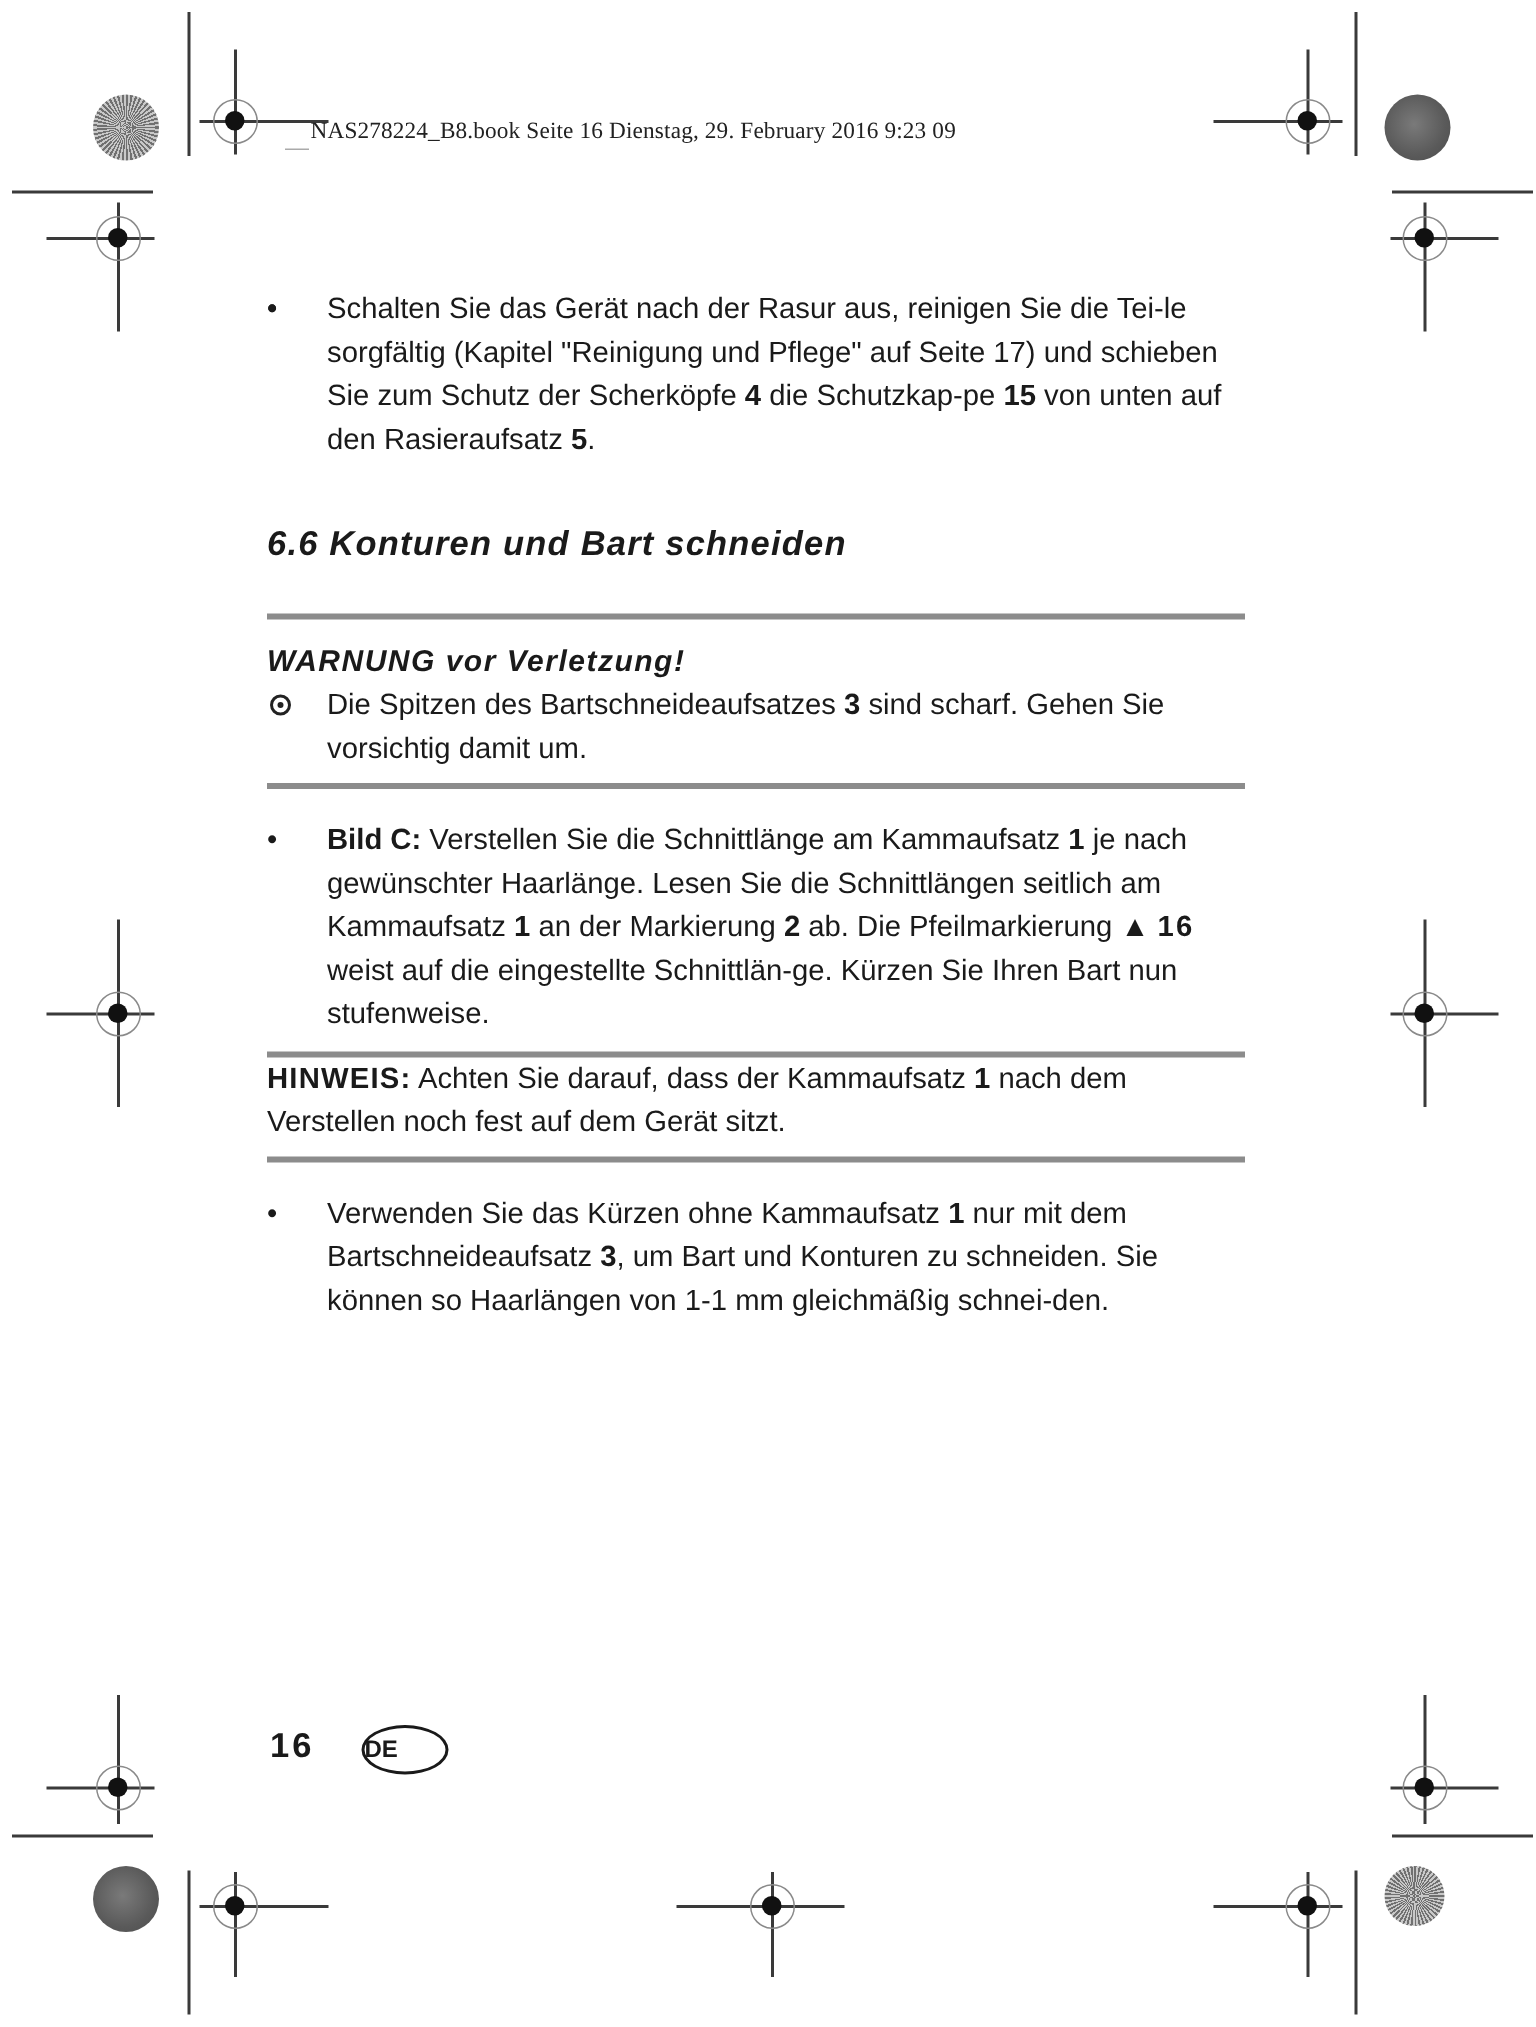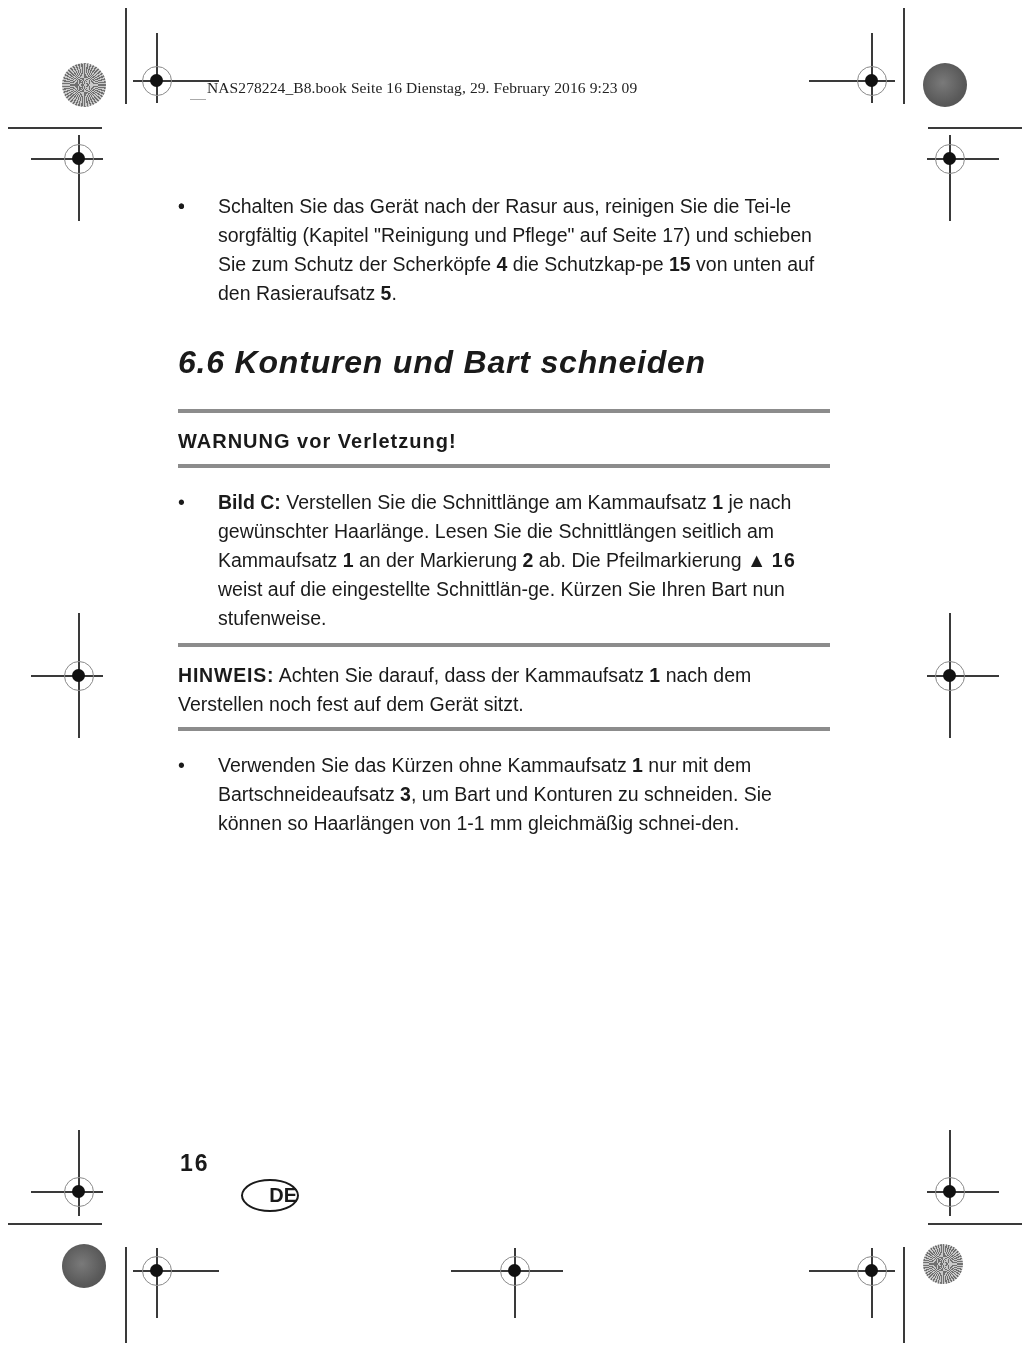--- a/index.html
+++ b/index.html
@@ -10,29 +10,29 @@
     .reg .dot { position: absolute; left: 7px; top: 7px; width: 13px; height: 13px; border-radius: 50%; background: #111; }
     .disc { position: absolute; width: 44px; height: 44px; border-radius: 50%; }
     .disc.light { background: repeating-conic-gradient(#707070 0deg 4deg, #c8c8c8 4deg 8deg); }
     .disc.dark { background: radial-gradient(circle at 45% 45%, #7a7a7a 0%, #5a5a5a 60%, #4c4c4c 100%); }
     .slug { position: absolute; left: 207px; top: 79px; font-family: "Liberation Serif", serif; font-size: 15.5px; color: #222; letter-spacing: 0.1px; white-space: nowrap; }
     .slug-under { position: absolute; left: 190px; top: 99px; width: 16px; height: 1px; background: #aaa; }
     .content { position: absolute; left: 178px; top: 192px; width: 652px; font-family: "Liberation Sans", sans-serif; font-size: 19.5px; line-height: 29px; color: #1a1a1a; }
     .bul { position: relative; padding-left: 40px; }
     .bul .mark { position: absolute; left: 0; top: 0; width: 20px; text-align: left; }
     b.n { font-weight: bold; }
-    .heading { font-family: "Liberation Sans", sans-serif; font-weight: bold; font-style: italic; font-size: 32px; letter-spacing: 0.8px; margin: 37px 0 0 0; line-height: 34px; }
+    .heading { font-family: "Liberation Sans", sans-serif; font-weight: bold; font-style: italic; font-size: 23px; letter-spacing: 0.8px; margin: 37px 0 0 0; line-height: 34px; }
     .rule { height: 4px; background: #8c8c8c; width: 652px; }
-    .warn-title { font-weight: bold; font-size: 20px; letter-spacing: 1px; line-height: 29px; }
+    .warn-title { font-weight: bold; font-size: 20px; letter-spacing: 1px; line-height: 29px; font-style: italic; }
     .warn-body { position: relative; padding-left: 40px; }
     .warn-body .mark { position: absolute; left: 2px; top: 7px; width: 14px; height: 14px; border: 2px solid #222; border-radius: 50%; box-sizing: border-box; }
     .warn-body .mark::after { content: ""; position: absolute; left: 3px; top: 3px; width: 4px; height: 4px; border-radius: 50%; background: #222; }
     .hint-label { font-weight: bold; letter-spacing: 0.8px; }
     .footer-num { position: absolute; left: 180px; top: 1150px; font-family: "Liberation Sans", sans-serif; font-weight: bold; font-size: 23px; letter-spacing: 2px; color: #1a1a1a; }
-    .lang-badge { position: absolute; left: 241px; top: 1179px; width: 58px; height: 33px; border: 2.5px solid #1a1a1a; border-radius: 50%; box-sizing: border-box; display: flex; align-items: center; justify-content: flex-end; font-weight: bold; font-size: 20px; color: #1a1a1a; }
+    .lang-badge { position: absolute; left: 241px; top: 1150px; width: 58px; height: 33px; border: 2.5px solid #1a1a1a; border-radius: 50%; box-sizing: border-box; display: flex; align-items: center; justify-content: flex-start; font-weight: bold; font-size: 16px; color: #1a1a1a; }
   </style>
 </head>
 <body>
 
 <div>
 
   <div class="disc light" style="left:62px;top:63px;"></div>
   <div class="vline" style="left:125px;top:8px;height:96px;"></div>
   <div class="vline" style="left:156px;top:33px;height:70px;"></div>
   <div class="hline" style="left:133px;top:80px;height:2px;width:86px;"></div>
@@ -124,32 +124,36 @@
     <span class="mark" style="left:0;">•</span>
     <span>Schalten Sie das Gerät nach der Rasur aus, reinigen Sie die Tei-le sorgfältig (Kapitel "Reinigung und Pflege" auf Seite 17) und schieben Sie zum Schutz der Scherköpfe </span><b class="n">4</b><span> die Schutzkap-pe </span><b class="n">15</b><span> von unten auf den Rasieraufsatz </span><b class="n">5</b><span>.</span>
   </div>
 
   <h2 class="heading">6.6 Konturen und Bart schneiden</h2>
 
   <div class="rule" style="margin-top:30px;"></div>
 
   <div style="padding-top:14px;padding-bottom:8px;">
     <div class="warn-title">WARNUNG vor Verletzung!</div>
+    <div class="warn-body">
+      <span class="mark"></span>
+      <span>Die Spitzen des Bartschneideaufsatzes </span><b class="n">3</b><span> sind scharf. Gehen Sie vorsichtig damit um.</span>
+    </div>
   </div>
 
   <div class="rule"></div>
 
   <div class="bul" style="margin-top:20px;">
     <span class="mark">•</span>
     <b>Bild C:</b><span> Verstellen Sie die Schnittlänge am Kammaufsatz </span><b class="n">1</b><span> je nach gewünschter Haarlänge. Lesen Sie die Schnittlängen seitlich am Kammaufsatz </span><b class="n">1</b><span> an der Markierung </span><b class="n">2</b><span> ab. Die Pfeilmarkierung </span><span>▲</span> <b class="n" style="letter-spacing:1.5px;">16</b><span> weist auf die eingestellte Schnittlän-ge. Kürzen Sie Ihren Bart nun stufenweise.</span>
   </div>
 
   <div class="rule" style="margin-top:10px;"></div>
 
-  <div style="padding-top:14px;padding-bottom:8px;">
+  <div style="padding-bottom:8px;">
     <b class="hint-label">HINWEIS:</b><span> Achten Sie darauf, dass der Kammaufsatz </span><b class="n">1</b><span> nach dem Verstellen noch fest auf dem Gerät sitzt.</span>
   </div>
 
   <div class="rule"></div>
 
   <div class="bul" style="margin-top:20px;">
     <span class="mark">•</span>
     <span>Verwenden Sie das Kürzen ohne Kammaufsatz </span><b class="n">1</b><span> nur mit dem Bartschneideaufsatz </span><b class="n">3</b><span>, um Bart und Konturen zu schneiden. Sie können so Haarlängen von 1-1 mm gleichmäßig schnei-den.</span>
   </div>
 </div>

